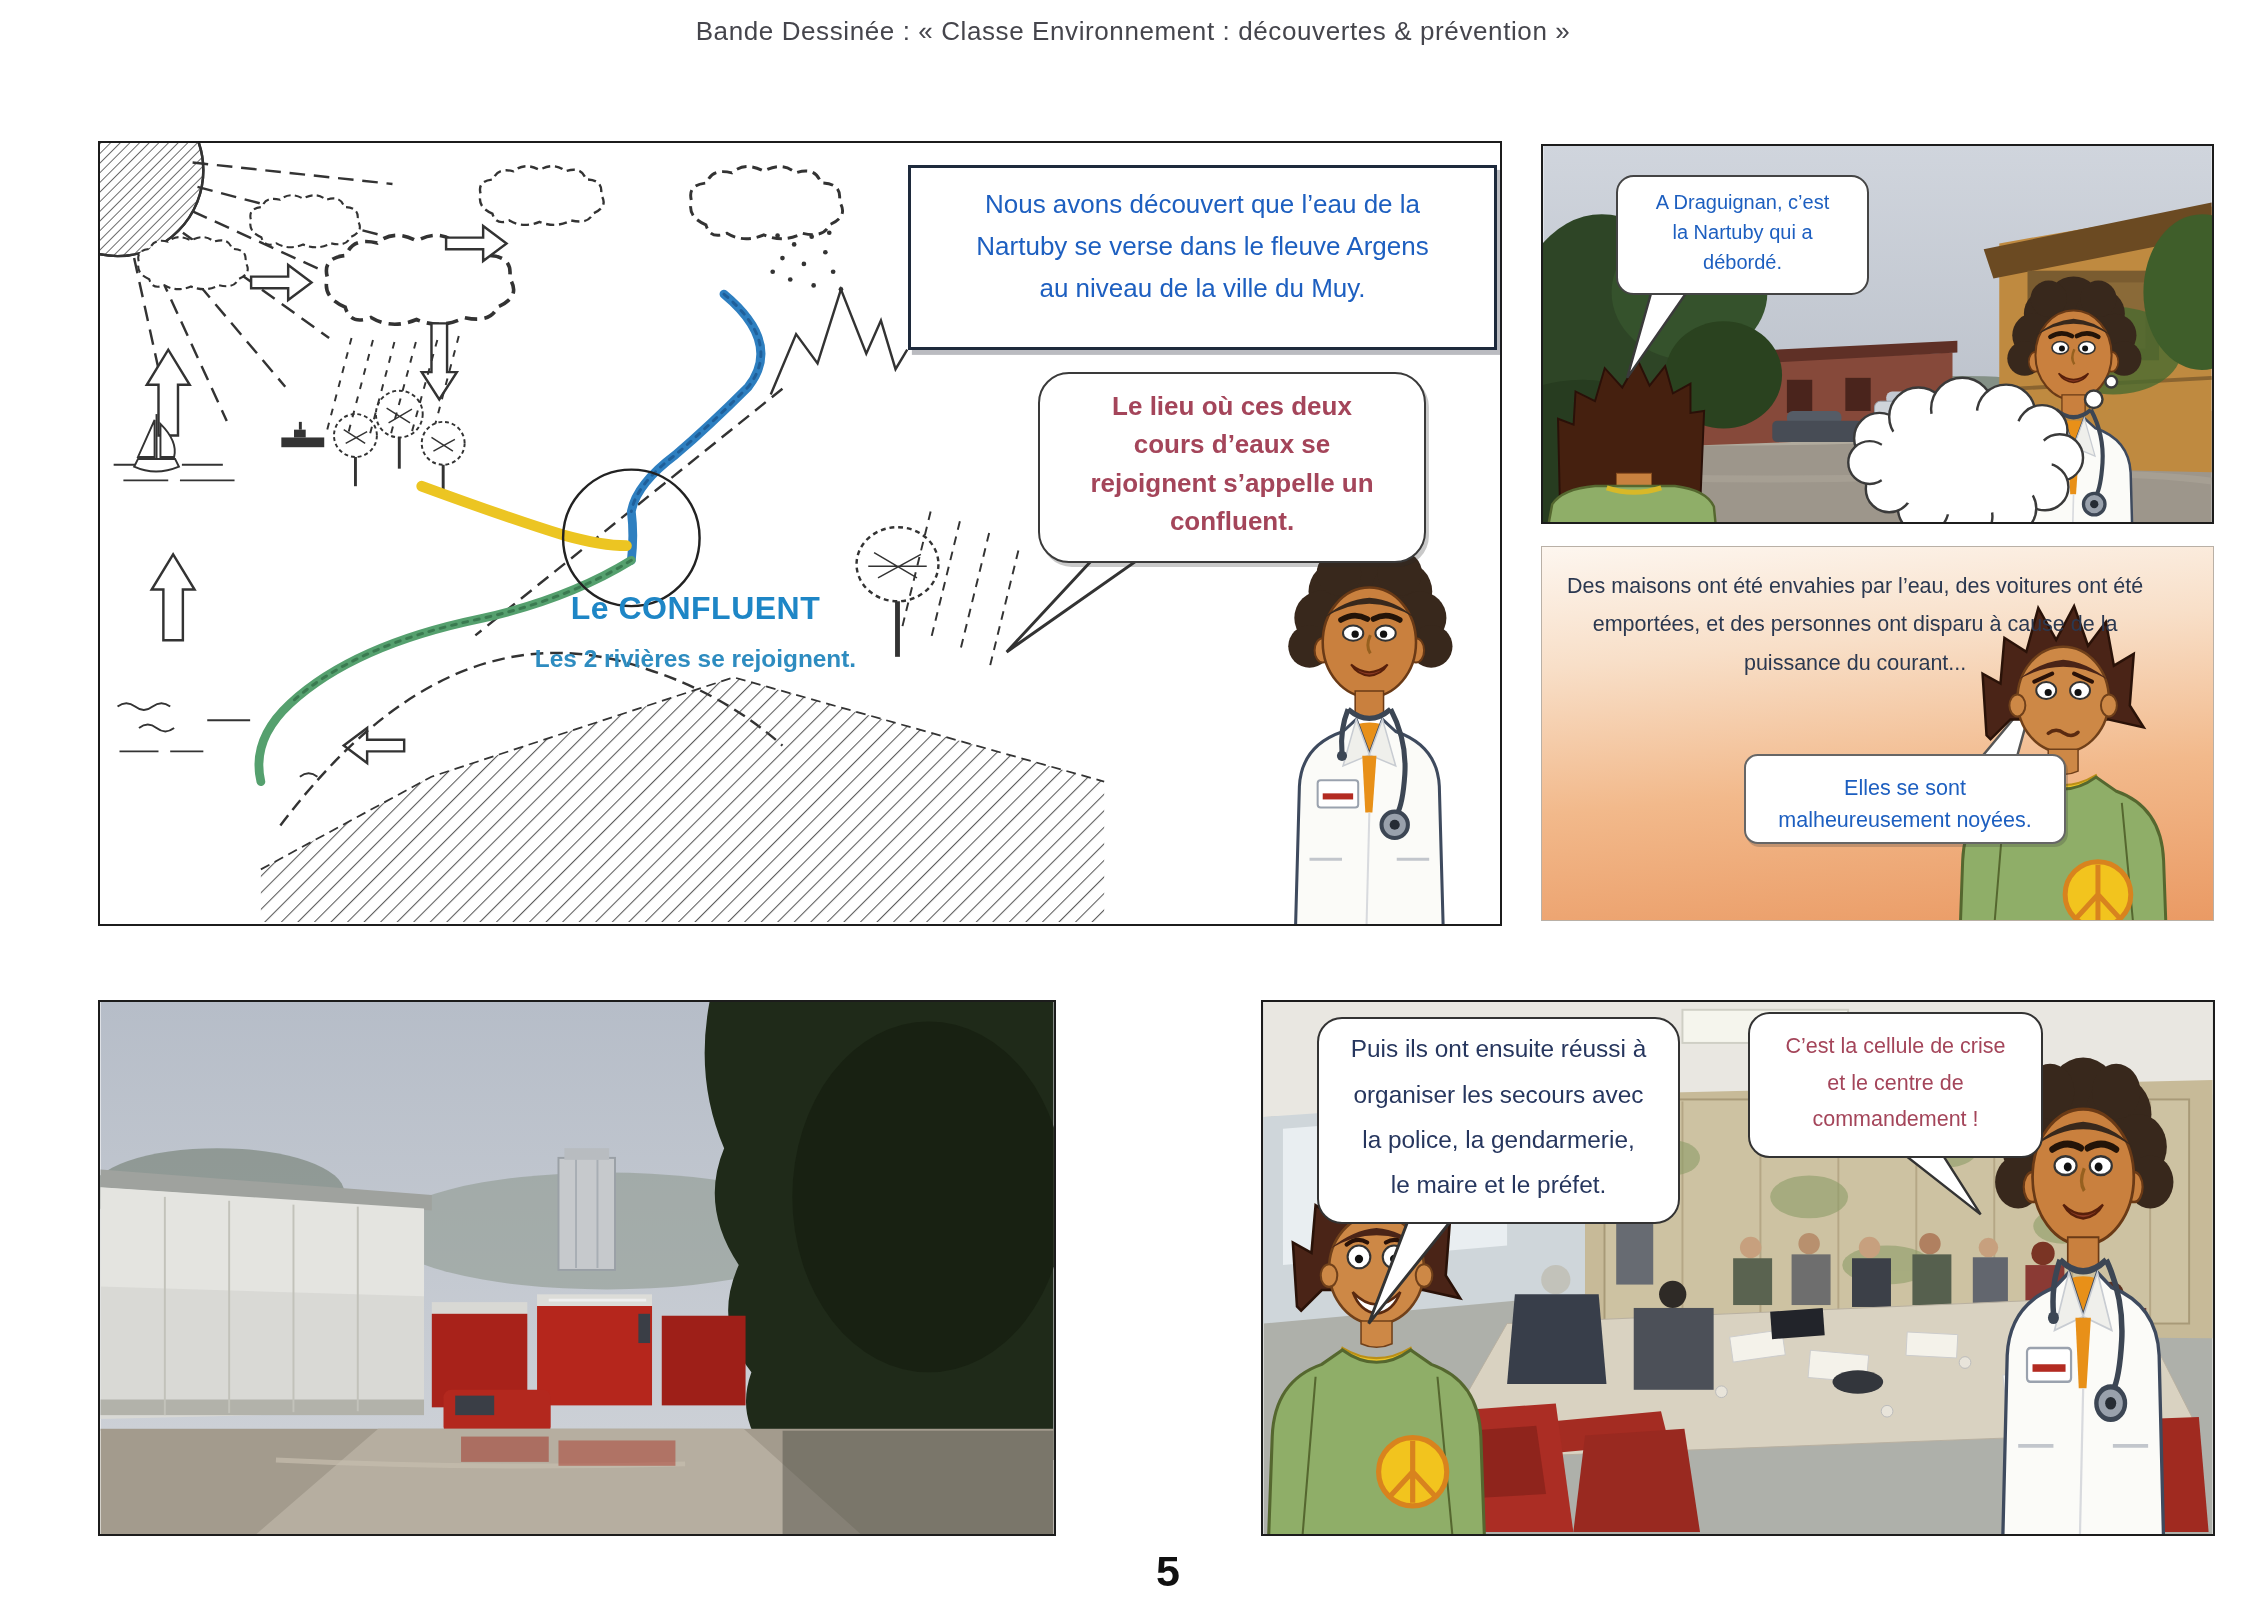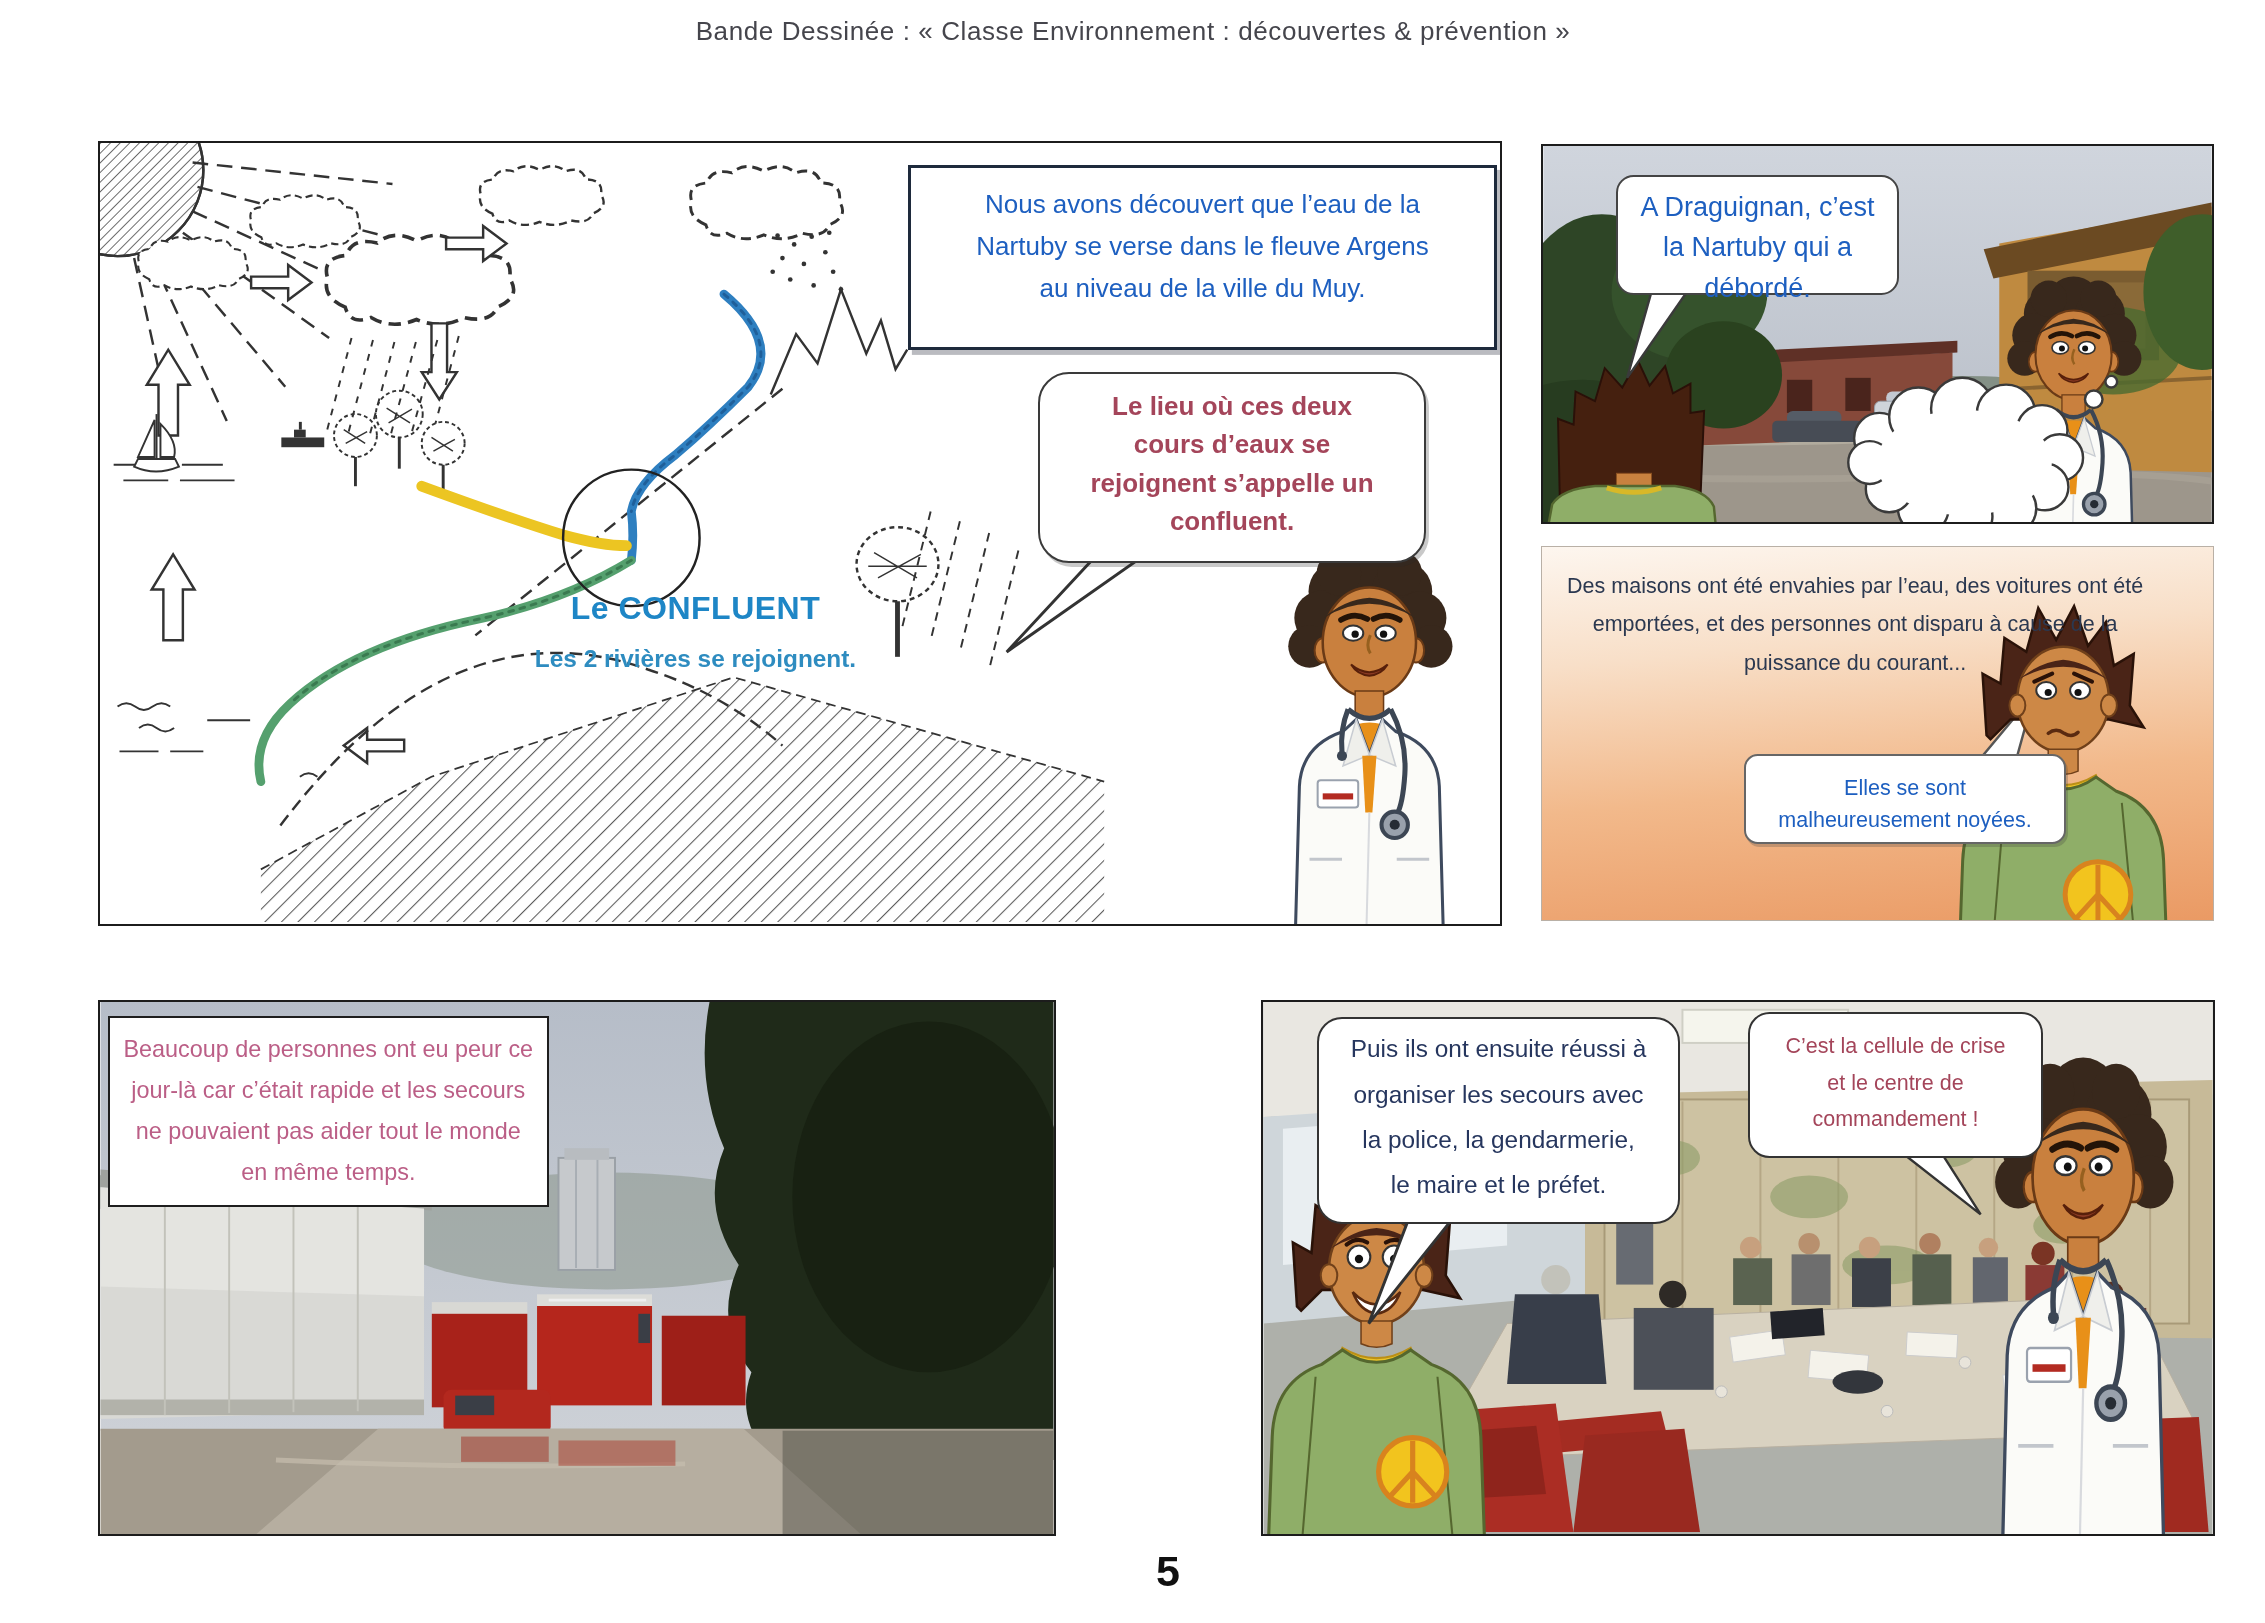--- a/index.html
+++ b/index.html
@@ -25,22 +25,22 @@
   .narr-box-blue{left:808px;top:21.5px;width:589px;height:185px;background:#fff;border:3.9px solid #1e2a3c;
       box-shadow:3.9px 4.9px 0 rgba(25,30,45,.30);box-sizing:border-box;
       font-size:26px;line-height:1.62;color:#1d5fc0;padding-top:15.6px;}
   .bubble{background:#fff;box-sizing:border-box;position:absolute;}
   .bubble-confluent{left:938px;top:229px;width:388px;height:191px;border:2.9px solid #3a3a3a;border-radius:31px;
       box-shadow:2.9px 3.9px 0 rgba(40,40,40,.25);font-size:26px;font-weight:bold;line-height:1.48;color:#a4455a;padding-top:12.7px;}
   .confluent-label{left:410px;top:447px;width:371px;}
   .confluent-title{font-size:32px;font-weight:bold;color:#1e86c6;letter-spacing:0.5px;}
   .confluent-sub{font-size:24.4px;font-weight:bold;color:#2e8cc0;margin-top:18px;}
   
-  .bubble-draguignan{left:73px;top:29px;width:283px;height:120px;border:2.9px solid #444;border-radius:17.6px;
-      font-size:27px;line-height:1.5;color:#1d5fc0;padding-top:9.8px;}
+  .bubble-draguignan{left:73px;top:29px;width:253px;height:120px;border:2.9px solid #444;border-radius:17.6px;
+      font-size:20px;line-height:1.5;color:#1d5fc0;padding-top:9.8px;}
   .thought-text{left:322px;top:280px;width:190px;font-size:19.5px;line-height:1.45;color:#a4455a;}
   
   .narr-victims{left:14.6px;top:19.5px;width:597px;font-size:21.5px;line-height:1.8;color:#2b3850;}
   .bubble-noyees{left:202px;top:207px;width:322px;height:90px;border:2px solid #666;border-radius:13.7px;
       box-shadow:2px 2.9px 0 rgba(60,60,60,.25);font-size:21.5px;line-height:1.5;color:#1d5fc0;padding-top:16px;}
   
   .narr-peur{left:7.8px;top:13.7px;width:441px;height:191px;background:#fff;border:2.9px solid #1e1e1e;box-sizing:border-box;
       font-size:23.4px;line-height:1.75;color:#bb5e86;padding:11.7px 9.8px 0 9.8px;}
   .caption-pompiers{left:410px;top:427px;width:444px;height:107px;background:rgba(255,255,255,.87);border-radius:7.8px;
       font-size:27px;font-weight:bold;line-height:1.6;color:#1c58c0;padding-top:13.7px;box-sizing:border-box;}
@@ -419,21 +419,20 @@
       <rect x="352" y="398" width="110" height="46" rx="8" fill="#b3281e"></rect>
       <rect x="364" y="404" width="40" height="20" fill="#3a3e46"></rect>
     </g>
     <rect y="438" width="978" height="108" fill="#a39b8d"></rect>
     <polygon points="285,438 660,438 780,546 160,546" fill="#b6aea0"></polygon>
     <path d="M180,470 q200,10 420,4" stroke="#c6beae" stroke-width="5" fill="none" opacity=".7"></path>
     <rect x="370" y="446" width="90" height="26" fill="#a23a2e" opacity=".55"></rect>
     <rect x="470" y="450" width="120" height="26" fill="#aa372a" opacity=".5"></rect>
     <rect x="700" y="440" width="278" height="106" fill="#4a4a40" opacity=".45"></rect>
   </svg>
-  <div class="abs narr-peur ctr">Beaucoup de personnes ont eu peur ce jour-là car c’était rapide et les secours ne pouvaient pas aider tout le monde en même temps.</div>
 </div>
 
 <div class="panel" id="panel5">
   <svg class="artwork" width="950" height="532" viewBox="0 0 974 546">
     <rect width="974" height="546" fill="#aeb0aa"></rect>
     <polygon points="0,0 974,0 974,95 0,118" fill="#e9e7e1"></polygon>
     <rect x="150" y="18" width="200" height="42" fill="#f7f7ef" stroke="#cfcfc5" stroke-width="2"></rect>
     <rect x="430" y="8" width="170" height="34" fill="#f5f5ed" stroke="#cfcfc5" stroke-width="2"></rect>
     <rect x="640" y="30" width="120" height="30" fill="#f2f2ea" stroke="#cfcfc5" stroke-width="2"></rect>
     <polygon points="0,118 330,95 330,300 0,330" fill="#cfd6da"></polygon>

